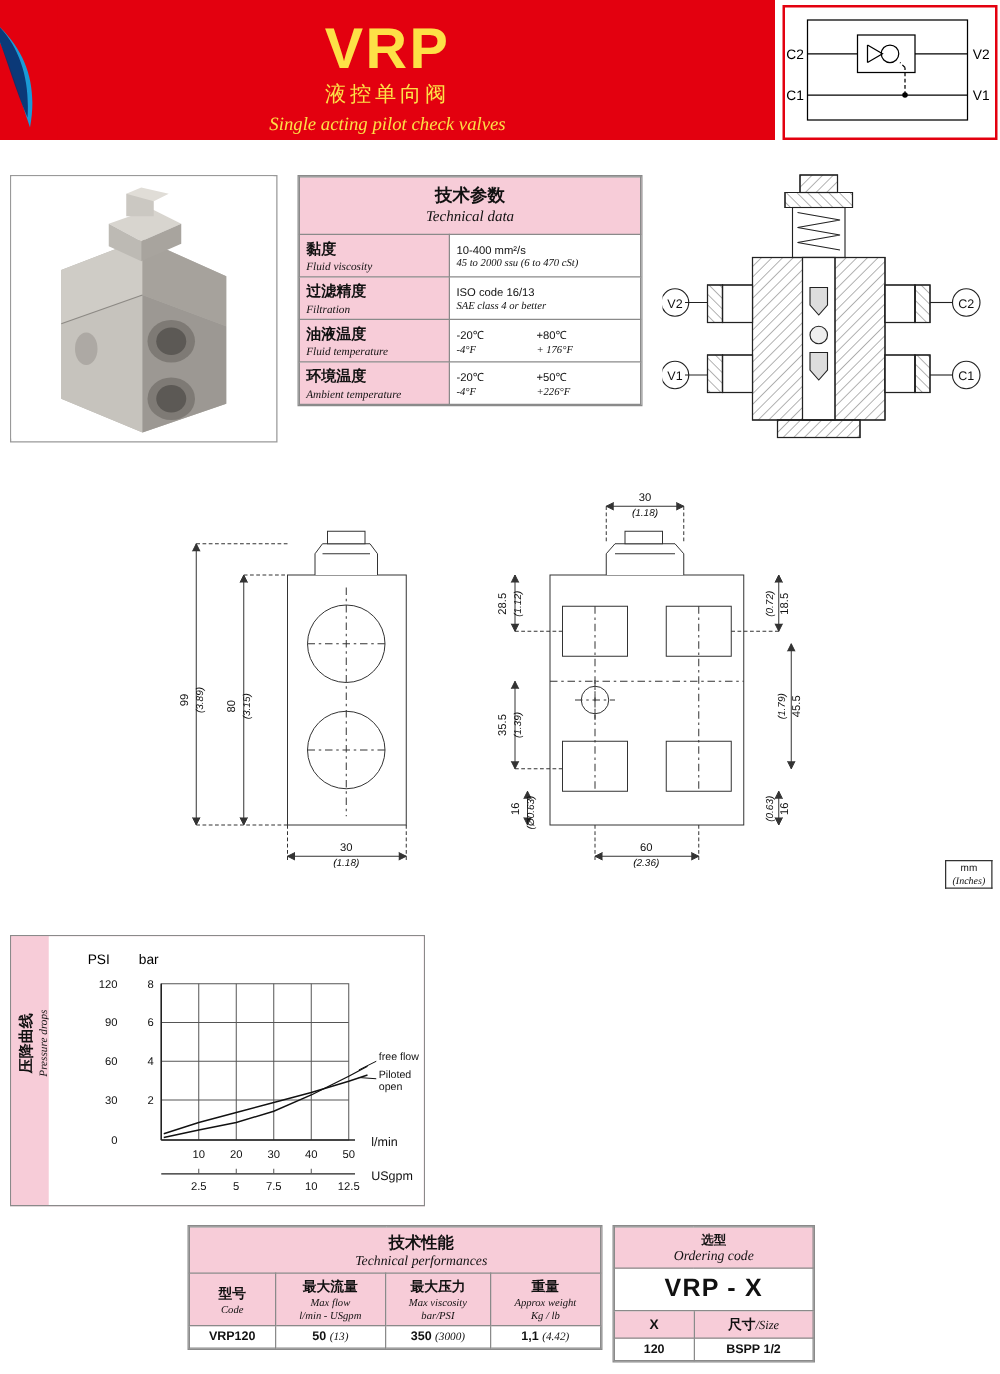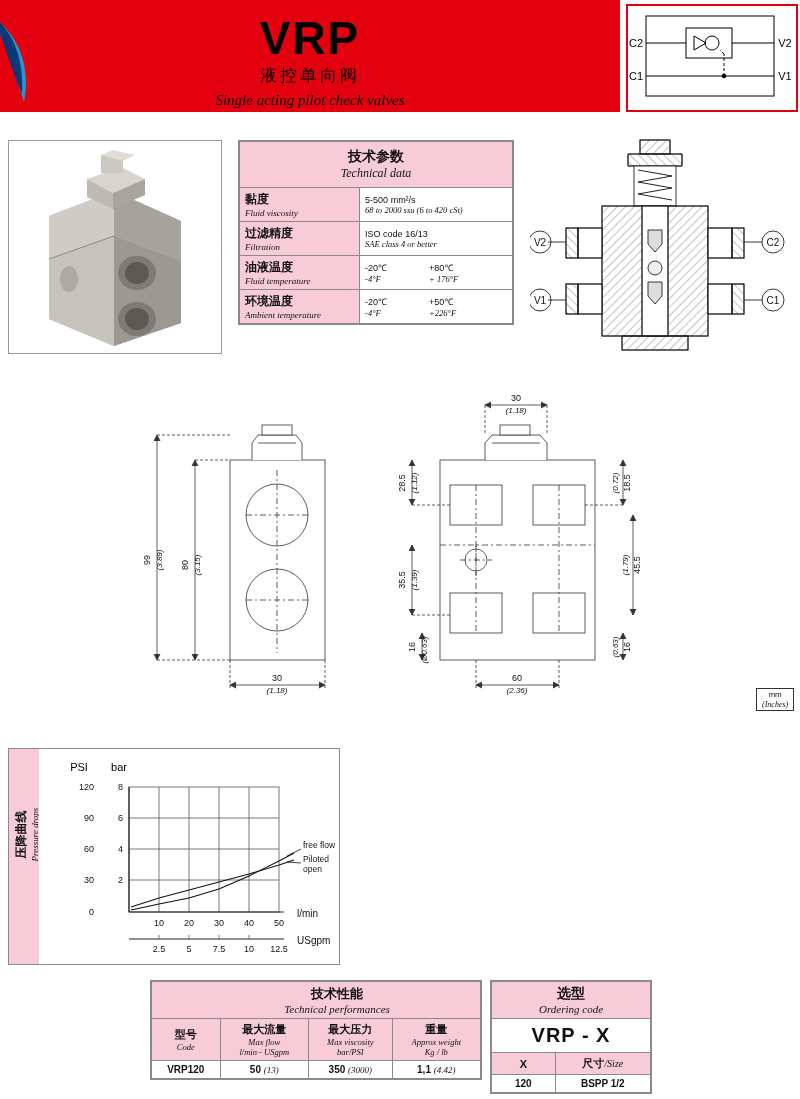--- a/index.html
+++ b/index.html
@@ -3,21 +3,21 @@
 <meta charset="utf-8">
 <style>
   html,body{margin:0;padding:0;}
   body{width:800px;height:1099px;background:#ffffff;font-family:"Liberation Sans",sans-serif;color:#111;position:relative;overflow:hidden;}
   .page{position:relative;width:800px;height:1099px;}
 
   
   .header{position:absolute;left:0;top:0;width:620px;height:112px;background:#e3000f;}
   .header .curve{position:absolute;left:0;top:0;width:46px;height:112px;background:#e3000f;overflow:hidden;}
   .header .curve svg{position:absolute;left:-4px;top:8px;}
-  .header .titles{position:absolute;left:0;top:0;width:620px;text-align:center;color:#000000;}
+  .header .titles{position:absolute;left:0;top:0;width:620px;text-align:center;color:#fde047;}
   .h-title{font-size:46px;font-weight:bold;letter-spacing:2px;margin-top:14px;line-height:48px;font-family:"Liberation Sans",sans-serif;}
   .h-sub-cn{font-size:17px;margin-top:2px;letter-spacing:3px;}
   .h-sub-en{font-size:15px;font-style:italic;margin-top:5px;font-family:"Liberation Serif",serif;}
 
   
   .schem{position:absolute;left:626px;top:4px;width:168px;height:104px;border:2px solid #e3000f;background:#fff;}
   .schem svg{display:block;}
 
   
   .photo{position:absolute;left:8px;top:140px;width:212px;height:212px;border:1px solid #999;background:#fff;}
@@ -67,21 +67,21 @@
   .perf .ch{background:#f7ccd8;}
   .perf .ch .cn{font-size:11px;font-weight:bold;}
   .perf .ch .en{font-size:8.5px;font-style:italic;font-family:"Liberation Serif",serif;}
   .perf .val{font-size:10px;font-weight:bold;}
   .perf .val i{font-weight:normal;font-size:9px;font-family:"Liberation Serif",serif;}
 
   .order{position:absolute;left:490px;top:980px;width:160px;border:1px solid #8a8a8a;}
   .order table{border-collapse:collapse;width:100%;}
   .order td{border:1px solid #8a8a8a;text-align:center;padding:3px 2px;}
   .order .hdr{background:#f7ccd8;}
-  .order .hdr .cn{font-size:14px;font-weight:bold;}
+  .order .hdr .cn{font-size:10px;font-weight:bold;}
   .order .hdr .en{font-size:11px;font-style:italic;font-family:"Liberation Serif",serif;}
   .order .code{font-size:20px;font-weight:bold;letter-spacing:1px;padding:5px 2px;}
   .order .sub{background:#f7ccd8;font-size:11px;font-weight:bold;}
   .order .sub i{font-weight:normal;font-style:italic;font-size:10px;font-family:"Liberation Serif",serif;}
   .order .v{font-size:10px;font-weight:bold;}
   svg text{font-family:"Liberation Sans",sans-serif;}
 </style>
 </head>
 <body>
 
@@ -155,22 +155,22 @@
           <div class="cn">技术参数</div>
           <div class="en">Technical data</div>
         </td>
       </tr>
       <tr>
         <td class="lab">
           <div class="cn">黏度</div>
           <div class="en">Fluid viscosity</div>
         </td>
         <td class="val">
-          <div class="r1">5-500 mm²/s</div>
-          <div class="r2">68 to 2000 ssu (6 to 420 cSt)</div>
+          <div class="r1">10-400 mm²/s</div>
+          <div class="r2">45 to 2000 ssu (6 to 470 cSt)</div>
         </td>
       </tr>
       <tr>
         <td class="lab">
           <div class="cn">过滤精度</div>
           <div class="en">Filtration</div>
         </td>
         <td class="val">
           <div class="r1">ISO code 16/13</div>
           <div class="r2">SAE class 4 or better</div>

